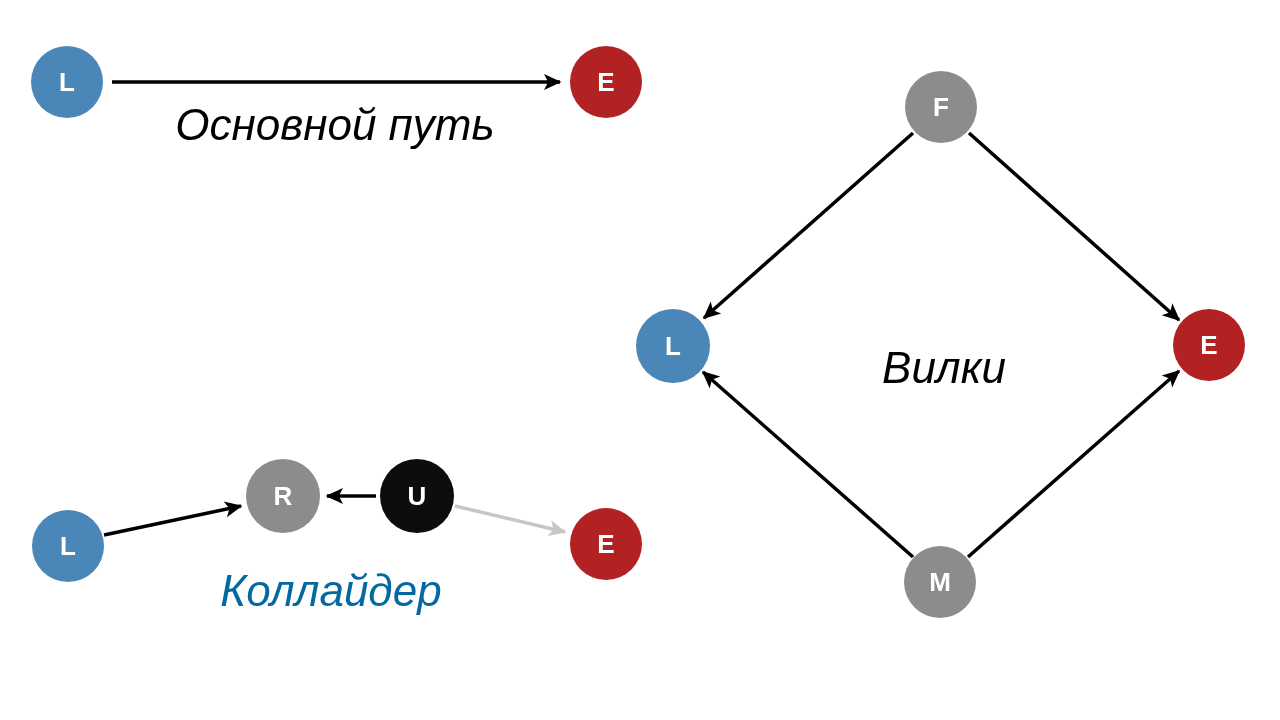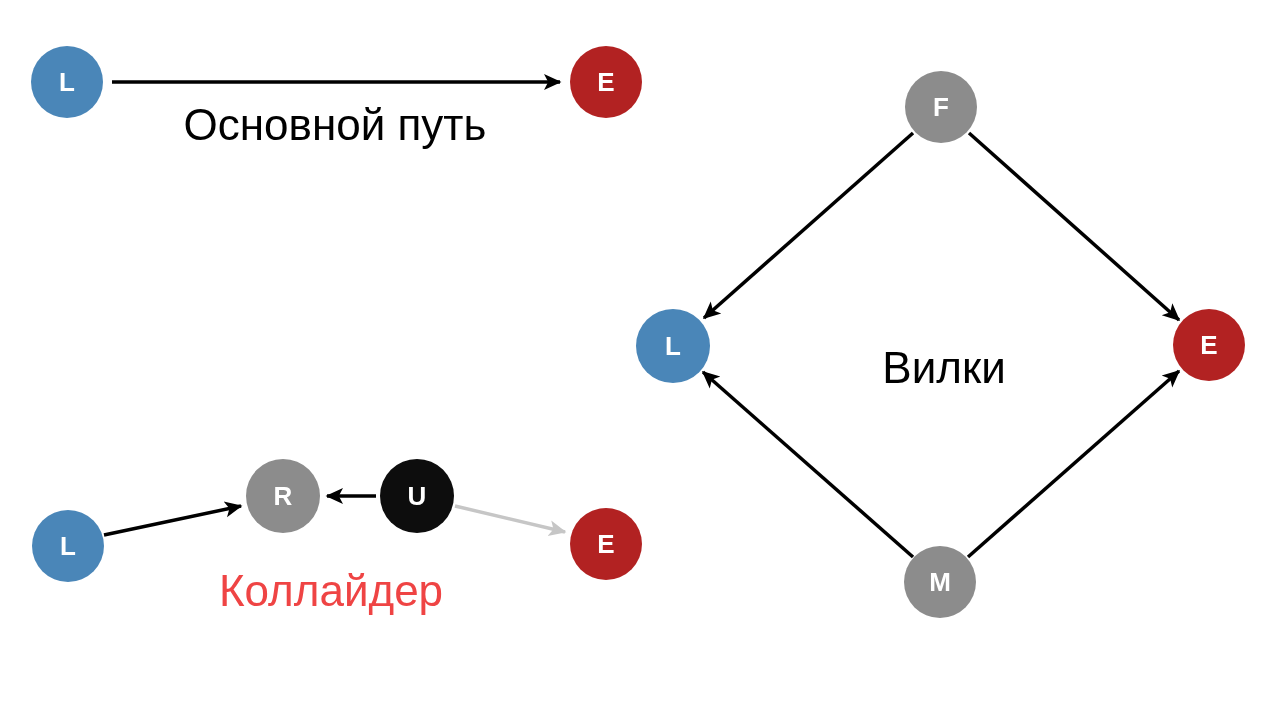--- a/index.html
+++ b/index.html
@@ -17,20 +17,21 @@
   }
   .dag-svg {
     position: absolute;
     left: 0;
     top: 0;
   }
   .caption {
     position: absolute;
     transform: translate(-50%, -50%);
     font-family: "Liberation Sans", sans-serif;
+    font-style: italic;
     font-size: 44px;
     line-height: 1;
     color: #000000;
     white-space: nowrap;
   }
 </style>
 </head>
 <body>
 
 <div class="slide">
@@ -92,15 +93,15 @@
           <circle cx="1209" cy="345" r="36" fill="#B22222"></circle>
           <text x="1209" y="345" dy="0.36em" text-anchor="middle" fill="#FFFFFF" font-size="26" font-weight="bold" font-family="&quot;Liberation Sans&quot;, sans-serif">E</text>
         </g>
         <g>
           <circle cx="940" cy="582" r="36" fill="#8C8C8C"></circle>
           <text x="940" y="582" dy="0.36em" text-anchor="middle" fill="#FFFFFF" font-size="26" font-weight="bold" font-family="&quot;Liberation Sans&quot;, sans-serif">M</text>
         </g>
       </g>
     </svg>
   <div class="caption" style="left: 335px; top: 125px; color: rgb(0, 0, 0);">Основной путь</div>
-  <div class="caption" style="left: 331px; top: 591px; color: #ef4444;">Коллайдер</div>
+  <div class="caption" style="left: 331px; top: 591px; color: #0369a1;">Коллайдер</div>
   <div class="caption" style="left: 944px; top: 333px; color: rgb(0, 0, 0); margin-top: 35px;">Вилки</div>
 </div>
 
 </body></html>

